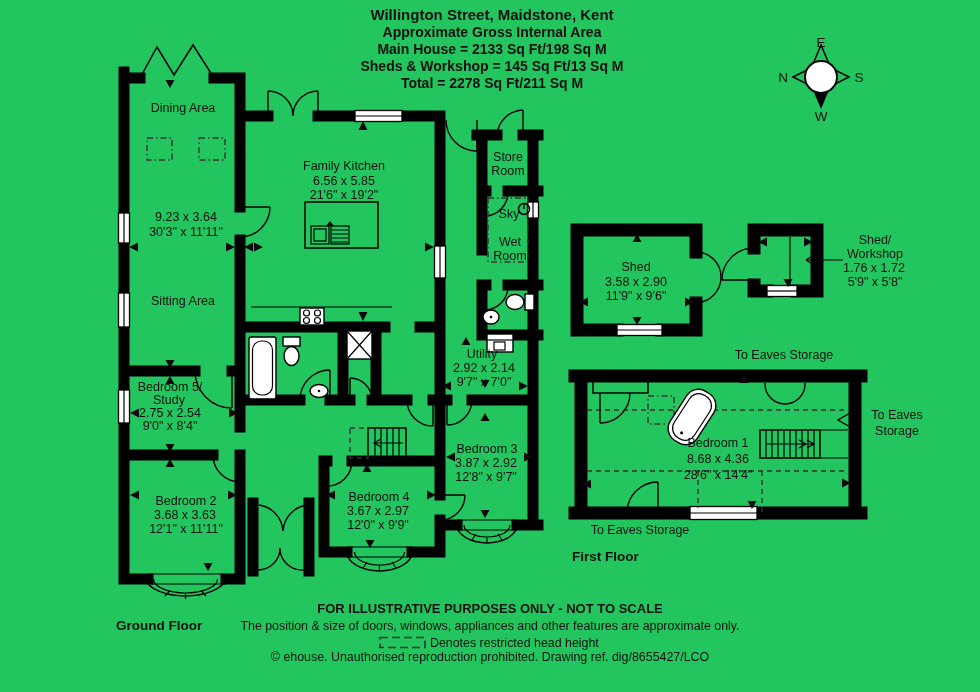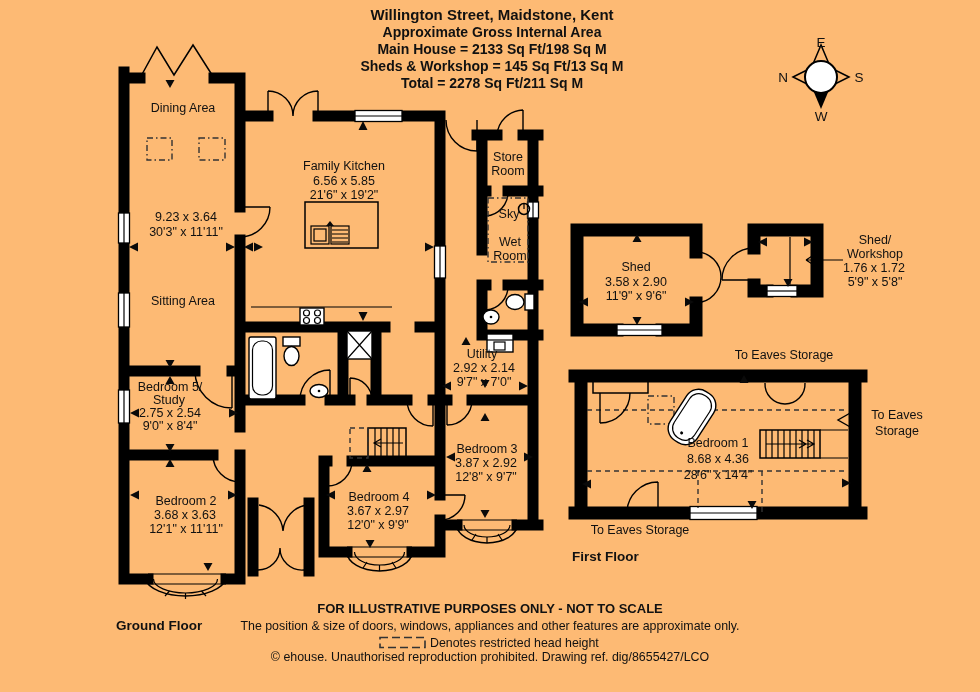--- a/index.html
+++ b/index.html
@@ -1,16 +1,16 @@
 <!DOCTYPE html>
 <html><head>
 <meta charset="utf-8">
 <style>
   html,body{margin:0;padding:0;background:#fff;}
-  #page{width:980px;height:692px;background:#fdba74;position:relative;overflow:hidden;
+  #page{width:980px;height:692px;background:#22c55e;position:relative;overflow:hidden;
         font-family:"Liberation Sans", sans-serif;}
   svg{display:block}
   .w{stroke:#000;stroke-width:11;fill:none;stroke-linecap:square}
   .wf{stroke:#000;stroke-width:13;fill:none;stroke-linecap:square}
   .thin{stroke:#000;stroke-width:1.5;fill:none}
   .thin2{stroke:#000;stroke-width:1.2;fill:none}
   .door{stroke:#000;stroke-width:1.4;fill:none}
   .win{fill:#fff;stroke:#000;stroke-width:1.3}
   .dash{stroke:#333;stroke-width:1.4;fill:none;stroke-dasharray:6 3 1.5 3}
   .dash2{stroke:#333;stroke-width:1.4;fill:none;stroke-dasharray:5 4}

